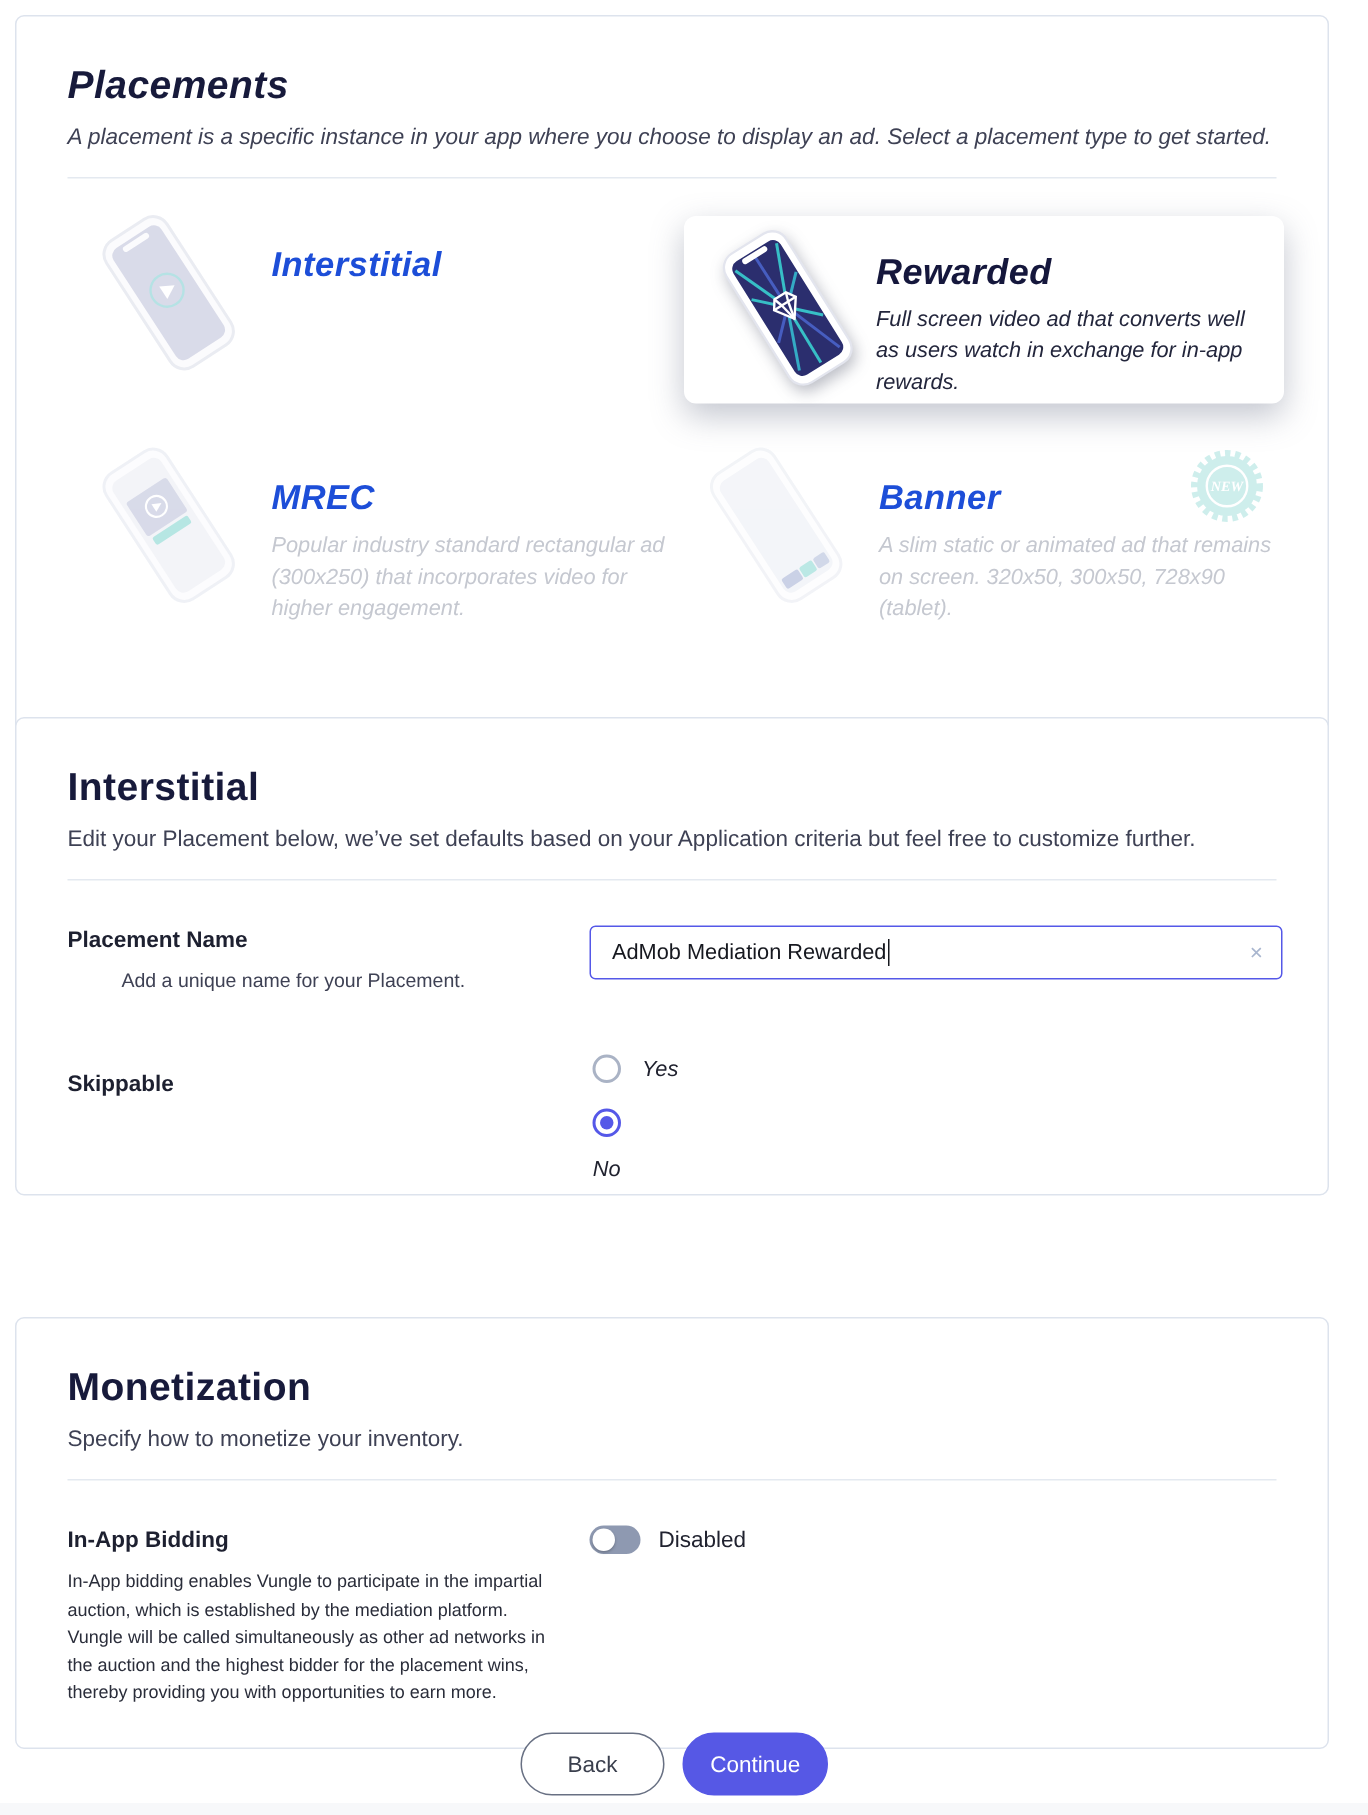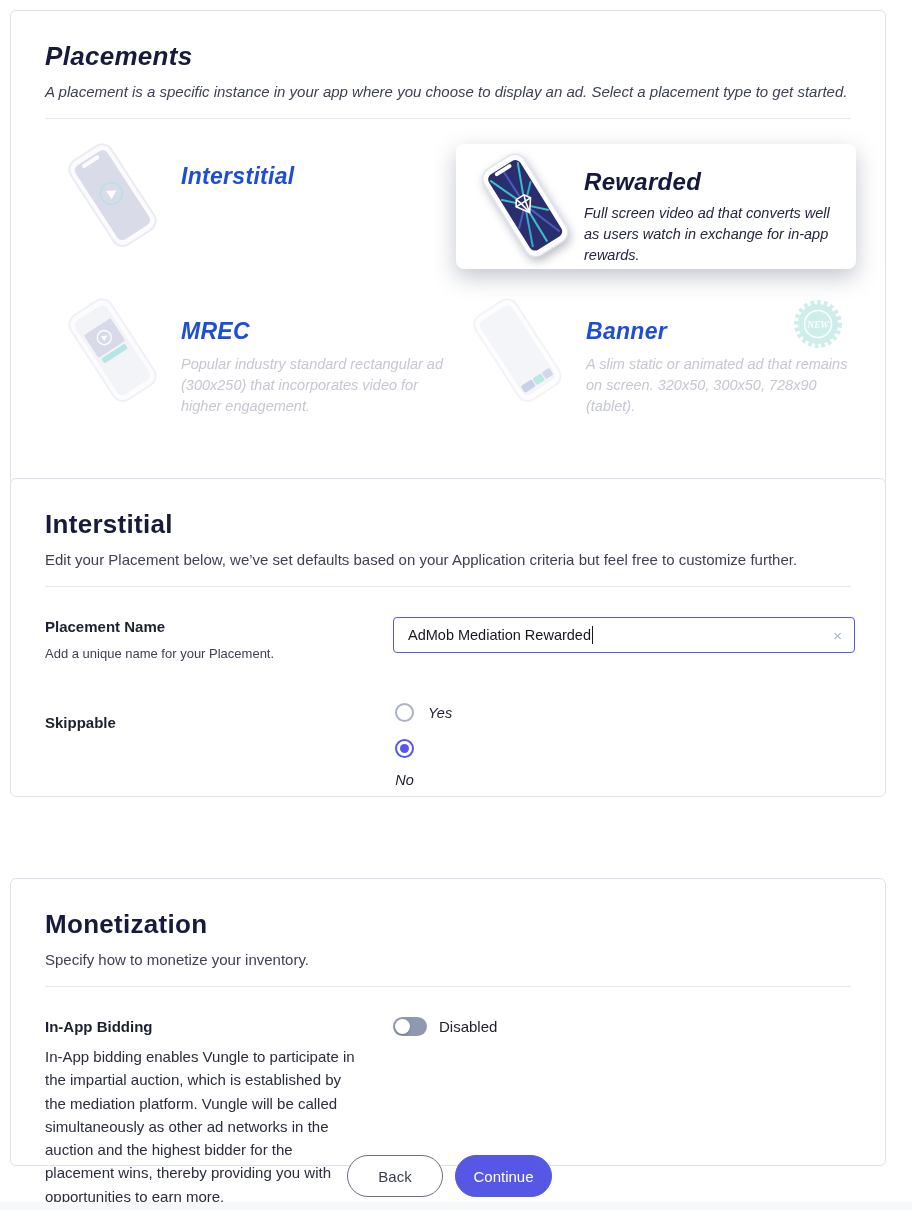--- a/index.html
+++ b/index.html
@@ -67,21 +67,21 @@
   .phone-svg { display: block; }
   .rewarded-phone { filter: drop-shadow(2px 4px 5px rgba(60,65,90,0.35)); }
 
   #banner-new-badge {
     position: absolute; left: 781px; top: 287px; width: 52px; height: 52px;
     opacity: 0.8;
   }
 
   
   .field-label { font-size: 15px; font-weight: 700; color: #1d2030; }
-  .field-help  { font-size: 13px; color: #3e4154; line-height: 1.5; }
+  .field-help  { font-size: 13px; color: #3e4154; line-height: 1.5; margin-left: 36px; }
 
   #placement-name-label { position: absolute; left: 34px; top: 139px; }
   #placement-name-help  { position: absolute; left: 34px; top: 165px; }
 
   #placement-name-inputbox {
     position: absolute; left: 382px; top: 138px;
     width: 462px; height: 36px;
     border: 1.5px solid #5558e8;
     border-radius: 4px;
     background: #ffffff;
@@ -114,21 +114,21 @@
   .radio-circle.checked::after {
     content: ""; position: absolute; left: 3px; top: 3px;
     width: 9px; height: 9px; border-radius: 50%; background: #5558e8;
   }
   .radio-label { font-size: 14.5px; color: #20222f; }
 
   
   #bidding-label { position: absolute; left: 34px; top: 139px; }
   #bidding-help  {
     position: absolute; left: 34px; top: 166px; width: 320px;
-    font-size: 15px; color: #2a2d3a; line-height: 1.55;
+    font-size: 12px; color: #2a2d3a; line-height: 1.55;
   }
   #bidding-toggle {
     position: absolute; left: 382px; top: 138px;
     width: 34px; height: 19px; border-radius: 10px;
     background: #8e99b1;
     cursor: pointer;
   }
   #bidding-toggle .knob {
     position: absolute; left: 2px; top: 2px;
     width: 15px; height: 15px; border-radius: 50%;

